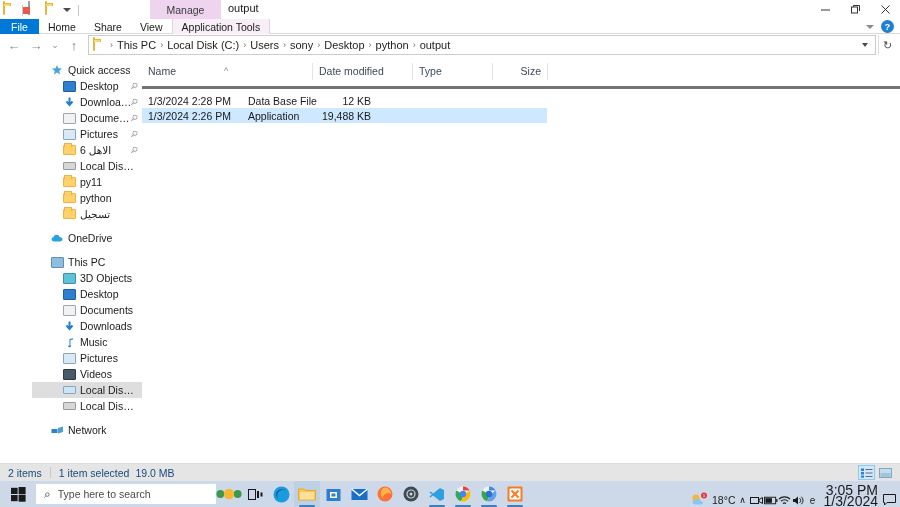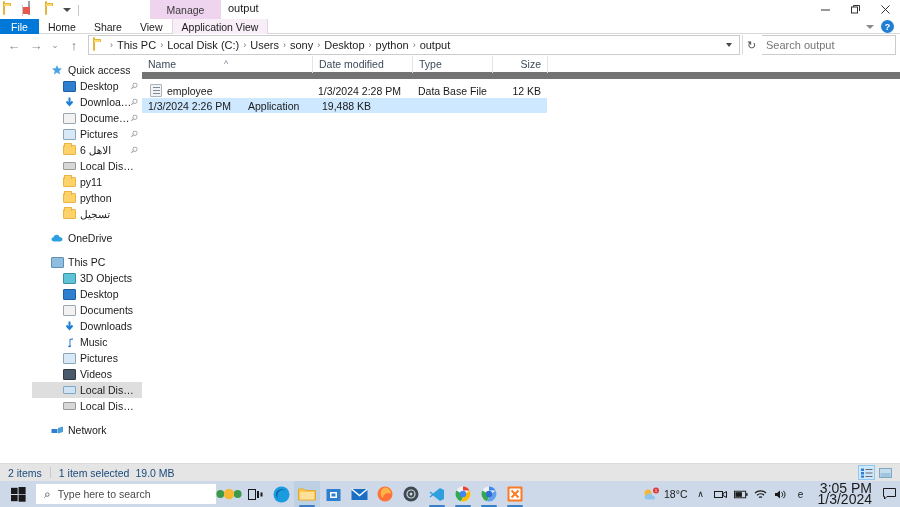--- a/index.html
+++ b/index.html
@@ -70,21 +70,21 @@
   .indent1 { padding-left: 30px; }
   .pin { margin-left: auto; color: #9b9b9b; font-size: 9px; transform: rotate(45deg); }
   .gap { height: 8px; }
 
   .ico-folder { width: 13px; height: 10px; background: #ffd269; border: 1px solid #eab447; border-radius: 1px; position: relative; }
   .ico-folder::before { content:""; position:absolute; top:-3px; left:0; width:6px; height:3px; background:#ffd269; border:1px solid #eab447; border-bottom:none; border-radius:1px 1px 0 0; }
   .ico-sq { width: 13px; height: 11px; border-radius: 1px; }
 
   
   .filelist { flex: 1; display: flex; flex-direction: column; overflow: hidden; }
-  .colhdr { height: 23px; display: flex; align-items: center; border-bottom: 7px solid #737373; background: #fff; position: relative; }
+  .colhdr { height: 33px; display: flex; align-items: center; border-bottom: 3px solid #737373; background: #fff; position: relative; }
   .col { font-size: 10.5px; color: #3b4a5a; padding-left: 6px; height: 17px; line-height: 17px; border-left: 1px solid #e5e5e5; position: relative; }
   .col:first-child { border-left: none; }
   .col.name { width: 170px; }
   .col.date { width: 100px; }
   .col.type { width: 80px; }
   .col.size { width: 55px; text-align: right; padding-right: 6px; padding-left: 0; }
   .sortarrow { position: absolute; left: 82px; top: 0px; font-size: 9px; color: #7b8a99; }
   .rows { padding-top: 4px; }
   .row { height: 15px; display: flex; align-items: center; font-size: 10.5px; color: #1a1a1a; width: 405px; }
   .row.sel { background: #cde8ff; }
@@ -107,21 +107,21 @@
   .vbtn { width: 17px; height: 15px; display:flex; align-items:center; justify-content:center; }
   .vbtn.active { background: #cde8ff; border: 1px solid #8fc9f2; }
 
   
   .taskbar { height: 26px; background: #cdd9e8; display: flex; align-items: center; position: relative; }
   .start { width: 36px; height: 26px; display: flex; align-items: center; justify-content: center; }
   .tb-search { width: 180px; height: 20px; background: #fff; border-radius: 1px; display: flex; align-items: center; padding: 0 8px; gap: 7px; font-size: 10.5px; color: #4a4a4a; }
   .tb-ico { width: 26px; height: 26px; display: flex; align-items: center; justify-content: center; position: relative; }
   .tb-ico.run::after { content:""; position:absolute; bottom:0; left:5px; width:16px; height:2px; background:#3a7fc4; border-radius:1px; }
   .tb-ico.active { background: #bdd0e4; }
-  .tray { position: absolute; right: 0; display: flex; align-items: center; height: 26px; padding-right: 4px; gap: 6px; font-size: 10.5px; color: #1a1a1a; }
+  .tray { position: absolute; right: 0; display: flex; align-items: flex-end; height: 26px; padding-right: 4px; font-size: 10.5px; color: #1a1a1a; }
   .tray-ico { width: 14px; height: 14px; display:flex; align-items:center; justify-content:center; color:#1a1a1a; font-size:11px; }
   .clock { text-align: right; line-height: 11px; font-size: 14px; padding: 0 4px; }
   .weather { display:flex; align-items:center; gap:4px; }
 </style>
 </head>
 <body>
 
 <div class="window">
 
   <div class="titlebar">
@@ -159,21 +159,21 @@
           </svg>
       </div>
     </div>
   </div>
 
   <div class="ribbon">
     <div class="tab file">File</div>
     <div class="tab">Home</div>
     <div class="tab">Share</div>
     <div class="tab">View</div>
-    <div class="tab apptools">Application View</div>
+    <div class="tab apptools">Application Tools</div>
     <div class="ribbon-right">
       <span class="chev-collapse"></span>
       <span class="helpbtn">?</span>
     </div>
   </div>
 
   <div class="addressbar">
     <div class="navbtn">←</div>
     <div class="navbtn">→</div>
     <div class="navbtn small" style="font-size:9px;">⌄</div>
@@ -192,24 +192,20 @@
       <span class="crumb-sep">›</span>
       <span class="crumb">Desktop</span>
       <span class="crumb-sep">›</span>
       <span class="crumb">python</span>
       <span class="crumb-sep">›</span>
       <span class="crumb">output</span>
       <span class="crumb-end"></span>
       <span class="crumb-dd"></span>
     </div>
     <div class="refreshbtn">↻</div>
-    <div class="searchbox">
-      <input placeholder="Search output" style="">
-
-    </div>
   </div>
 
   <div class="body">
 
     <div class="navpane">
 
       <div class="navrow indent0">
         <span class="nico">
           <svg width="12" height="12" viewBox="0 0 12 12">
               <path d="M6 1 L7.4 4.3 L11 4.6 L8.2 6.9 L9.1 10.4 L6 8.5 L2.9 10.4 L3.8 6.9 L1 4.6 L4.6 4.3 Z" fill="#4aa3e0"></path>
@@ -378,24 +374,20 @@
           <span class="sortarrow">^</span>
         </div>
         <div class="col date">Date modified</div>
         <div class="col type">Type</div>
         <div class="col size">Size</div>
         <div class="col" style="width:20px;"></div>
       </div>
 
       <div class="rows">
         <div class="row">
-          <div class="cell name">
-            <span class="fico db"></span>
-            <span>employee</span>
-          </div>
           <div class="cell date">1/3/2024 2:28 PM</div>
           <div class="cell type">Data Base File</div>
           <div class="cell size">12 KB</div>
         </div>
         <div class="row sel">
           <div class="cell date">1/3/2024 2:26 PM</div>
           <div class="cell type">Application</div>
           <div class="cell size">19,488 KB</div>
         </div>
       </div>

